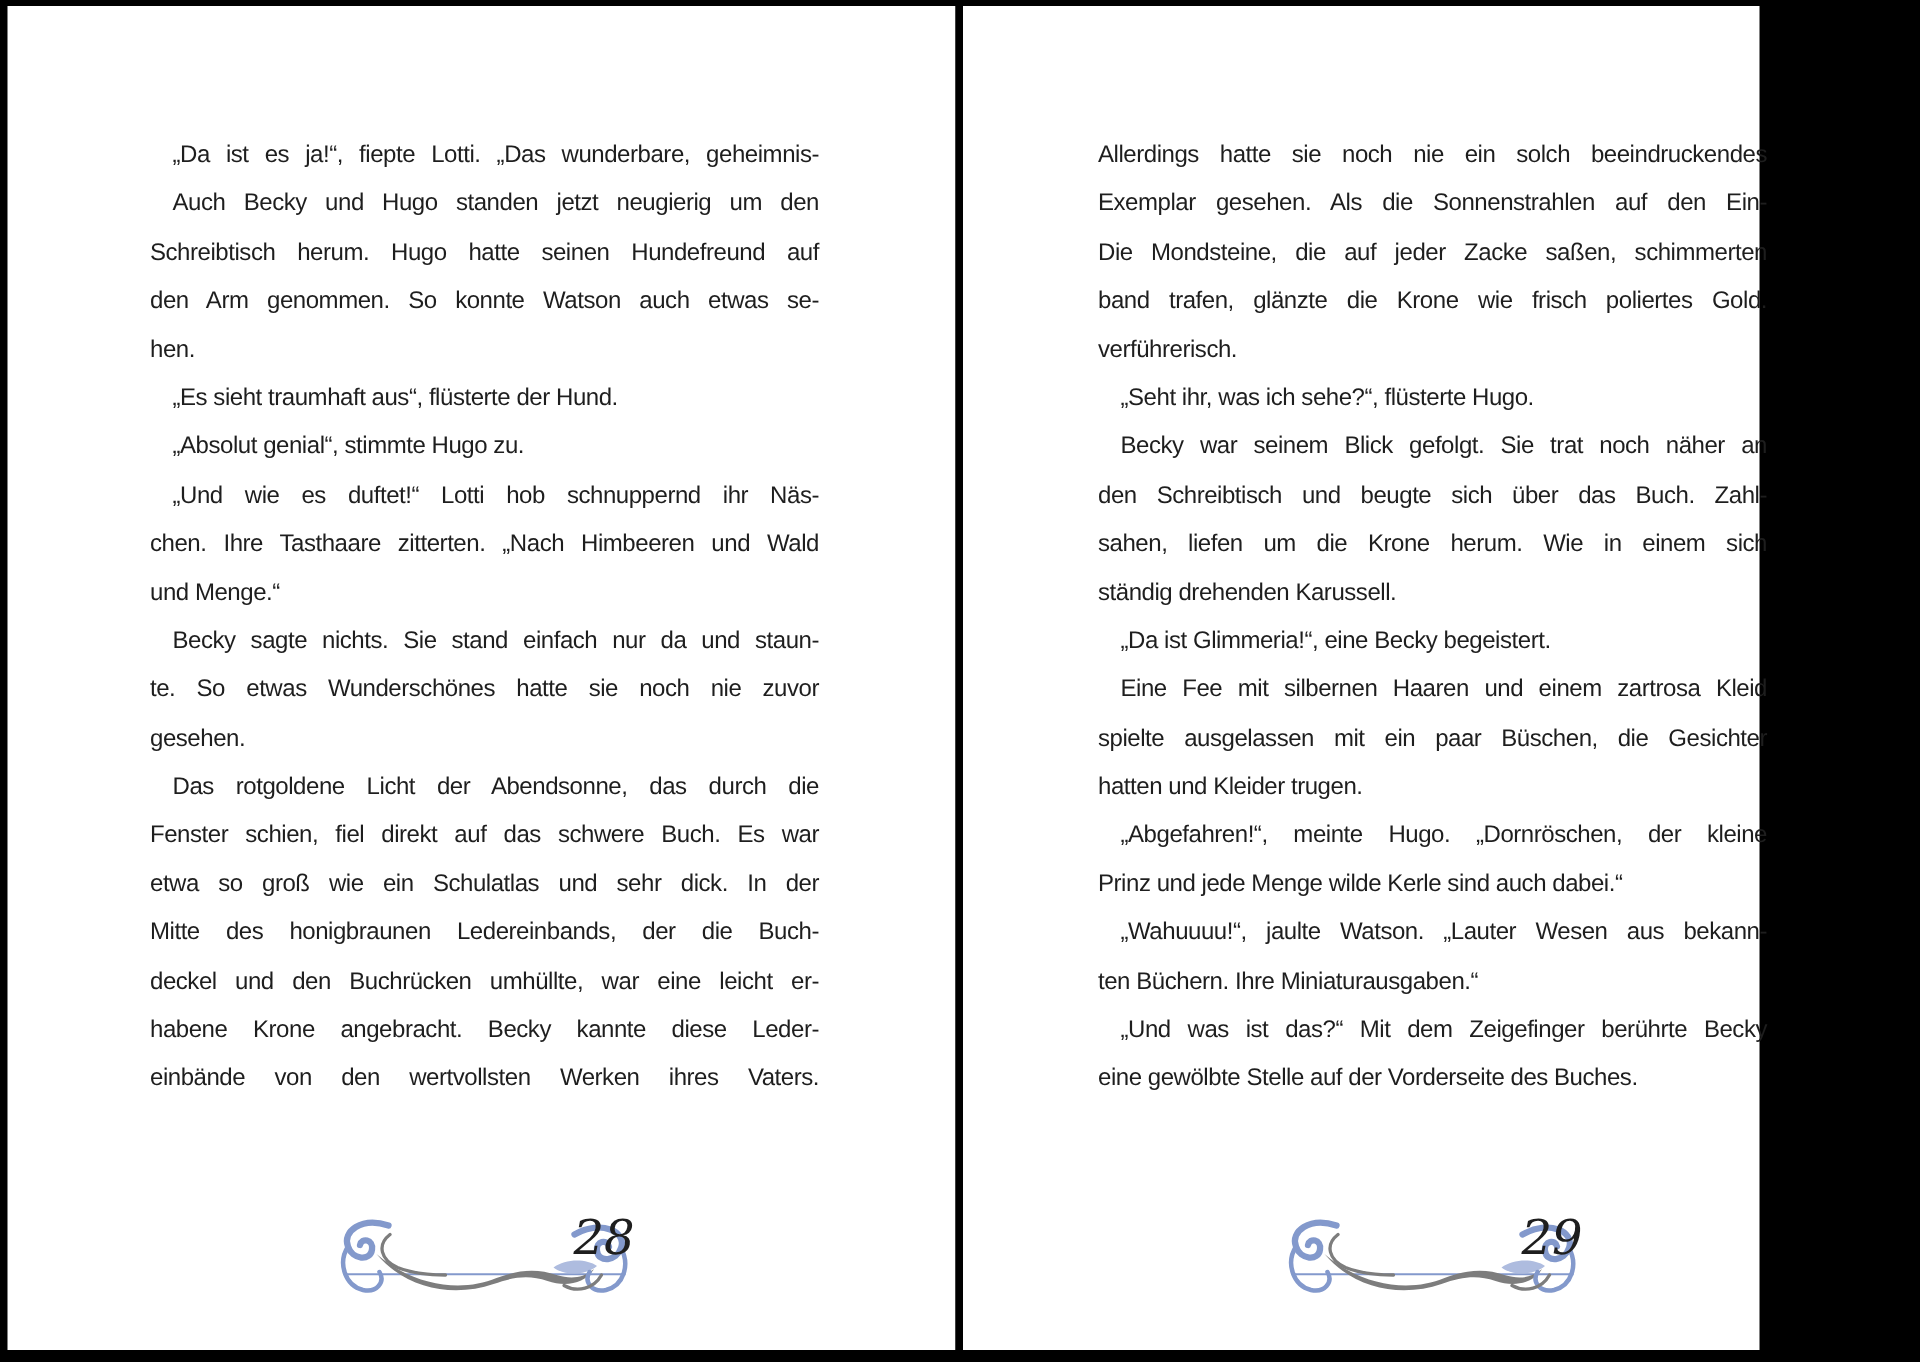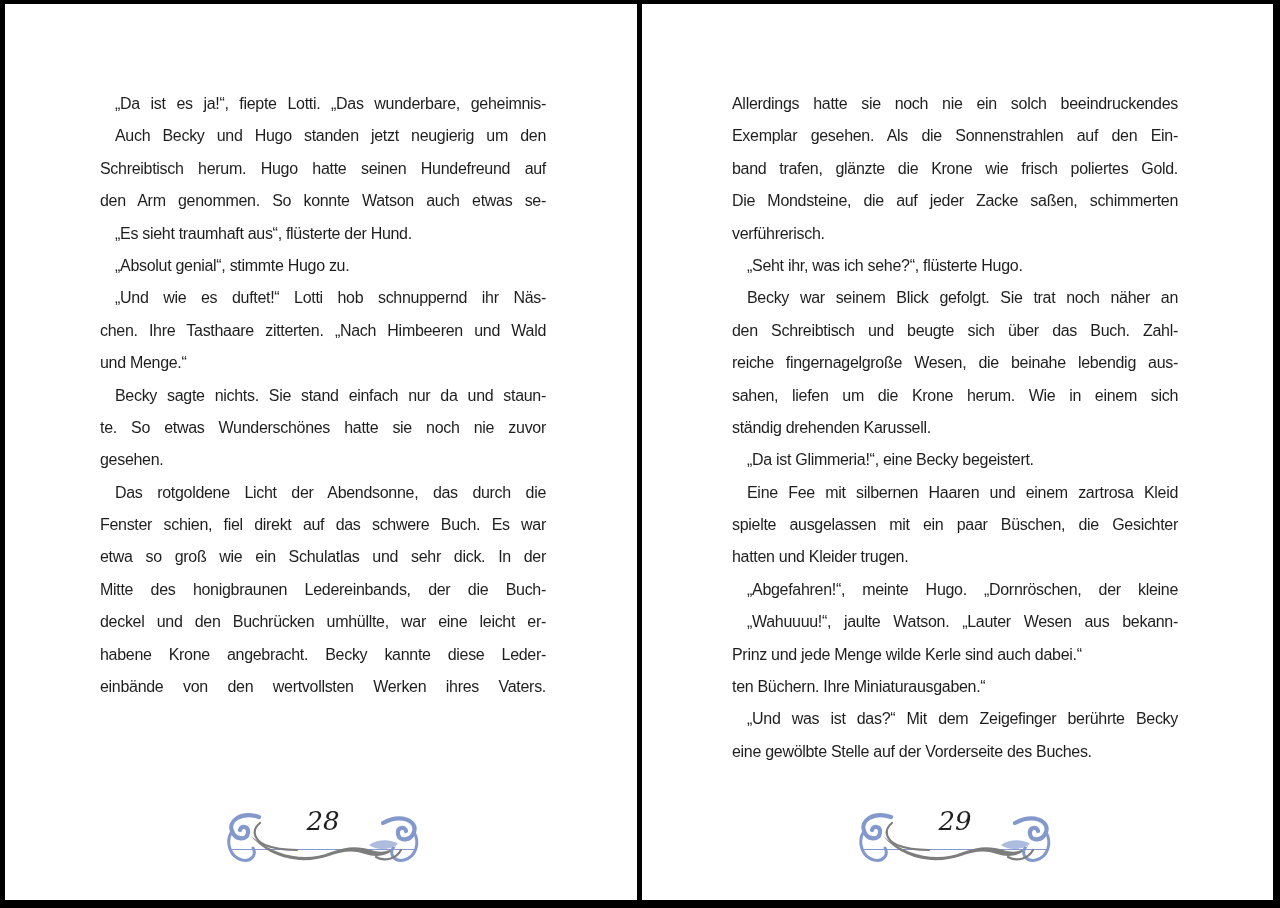--- a/index.html
+++ b/index.html
@@ -8,39 +8,39 @@
     background:var(--frame,#000);
     position:relative;
     font-family:"Liberation Sans",sans-serif;
     overflow:hidden;
   }
   .page{
     position:absolute;top:4px;bottom:8px;
     background:var(--page-bg,#fff);
   }
   .page.left{left:5px;width:632px;}
-  .page.right{left:642px;width:631px;}
+  .page.right{left:642px;width:531px;}
   .divider{position:absolute;top:0;bottom:0;left:637px;width:5px;background:var(--frame,#000);}
   .text-block{
     position:absolute;top:84px;width:446px;
     color:var(--text,#1e1e1e);
     font-size:16px;letter-spacing:-0.3px;
   }
   .page.left  .text-block{left:95px;}
   .page.right .text-block{left:90px;}
   .line{height:32.4px;line-height:32.4px;}
   .line.just{text-align:justify;text-align-last:justify;text-justify:inter-word;}
   .line.indent{padding-left:15px;}
   .page-footer{position:absolute;top:800px;width:200px;height:68px;}
   .page.left  .page-footer{left:218px;}
   .page.right .page-footer{left:213px;}
   .page-number{
-    position:absolute;top:2px;left:0;right:0;text-align:center;
+    position:absolute;top:2px;left:0;right:0;text-align:right;
     font-family:"DejaVu Serif",serif;font-style:italic;
-    font-size:26px;color:var(--text,#111);
+    font-size:32px;color:var(--text,#111);
   }
   svg.flourish{position:absolute;bottom:0;left:0;width:200px;height:62px;}
   .ln{stroke:var(--ornament-blue,#8399cc);stroke-width:1.2;fill:none;}
   .b4{stroke:var(--ornament-blue,#8399cc);stroke-width:4.2;fill:none;stroke-linecap:round;}
   .b3{stroke:var(--ornament-blue,#8399cc);stroke-width:3;fill:none;stroke-linecap:round;}
   .g2{stroke:var(--ornament-gray,#7d7d7d);stroke-width:2.2;fill:none;stroke-linecap:round;}
   .gf{fill:var(--ornament-gray,#7d7d7d);}
   .bf{fill:var(--ornament-blue-light,#aebcdf);}
 </style>
 </head>
@@ -63,20 +63,21 @@
 </svg>
 
 <div class="spread">
 
   <section class="page left">
     <div class="text-block" id="left-text">
         <div class="line just indent">„Da ist es ja!“, fiepte Lotti. „Das wunderbare, geheimnis-</div>
         <div class="line just indent">Auch Becky und Hugo standen jetzt neugierig um den</div>
         <div class="line just">Schreibtisch herum. Hugo hatte seinen Hundefreund auf</div>
         <div class="line just">den Arm genommen. So konnte Watson auch etwas se-</div>
+        <div class="line">hen.</div>
         <div class="line indent">„Es sieht traumhaft aus“, flüsterte der Hund.</div>
         <div class="line indent">„Absolut genial“, stimmte Hugo zu.</div>
         <div class="line just indent">„Und wie es duftet!“ Lotti hob schnuppernd ihr Näs-</div>
         <div class="line just">chen. Ihre Tasthaare zitterten. „Nach Himbeeren und Wald</div>
         <div class="line">und Menge.“</div>
         <div class="line just indent">Becky sagte nichts. Sie stand einfach nur da und staun-</div>
         <div class="line just">te. So etwas Wunderschönes hatte sie noch nie zuvor</div>
         <div class="line">gesehen.</div>
         <div class="line just indent">Das rotgoldene Licht der Abendsonne, das durch die</div>
         <div class="line just">Fenster schien, fiel direkt auf das schwere Buch. Es war</div>
@@ -93,36 +94,35 @@
       <div class="page-number">28</div>
     </footer>
   </section>
 
   <div class="divider"></div>
 
   <section class="page right">
     <div class="text-block" id="right-text">
         <div class="line just">Allerdings hatte sie noch nie ein solch beeindruckendes</div>
         <div class="line just">Exemplar gesehen. Als die Sonnenstrahlen auf den Ein-</div>
+        <div class="line just">Die Mondsteine, die auf jeder Zacke saßen, schimmerten</div>
         <div class="line just">band trafen, glänzte die Krone wie frisch poliertes Gold.</div>
-        <div class="line just">Die Mondsteine, die auf jeder Zacke saßen, schimmerten</div>
         <div class="line">verführerisch.</div>
         <div class="line indent">„Seht ihr, was ich sehe?“, flüsterte Hugo.</div>
         <div class="line just indent">Becky war seinem Blick gefolgt. Sie trat noch näher an</div>
         <div class="line just">den Schreibtisch und beugte sich über das Buch. Zahl-</div>
-        <div class="line just">reiche fingernagelgroße Wesen, die beinahe lebendig aus-</div>
         <div class="line just">sahen, liefen um die Krone herum. Wie in einem sich</div>
         <div class="line">ständig drehenden Karussell.</div>
         <div class="line indent">„Da ist Glimmeria!“, eine Becky begeistert.</div>
         <div class="line just indent">Eine Fee mit silbernen Haaren und einem zartrosa Kleid</div>
         <div class="line just">spielte ausgelassen mit ein paar Büschen, die Gesichter</div>
         <div class="line">hatten und Kleider trugen.</div>
         <div class="line just indent">„Abgefahren!“, meinte Hugo. „Dornröschen, der kleine</div>
+        <div class="line">Prinz und jede Menge wilde Kerle sind auch dabei.“</div>
         <div class="line just indent">„Wahuuuu!“, jaulte Watson. „Lauter Wesen aus bekann-</div>
-        <div class="line">Prinz und jede Menge wilde Kerle sind auch dabei.“</div>
         <div class="line">ten Büchern. Ihre Miniaturausgaben.“</div>
         <div class="line just indent">„Und was ist das?“ Mit dem Zeigefinger berührte Becky</div>
         <div class="line">eine gewölbte Stelle auf der Vorderseite des Buches.</div>
       </div>
     <footer class="page-footer">
       <svg class="flourish" viewBox="0 0 200 62">
           <use href="#flourish"></use>
         </svg>
       <div class="page-number">29</div>
     </footer>

